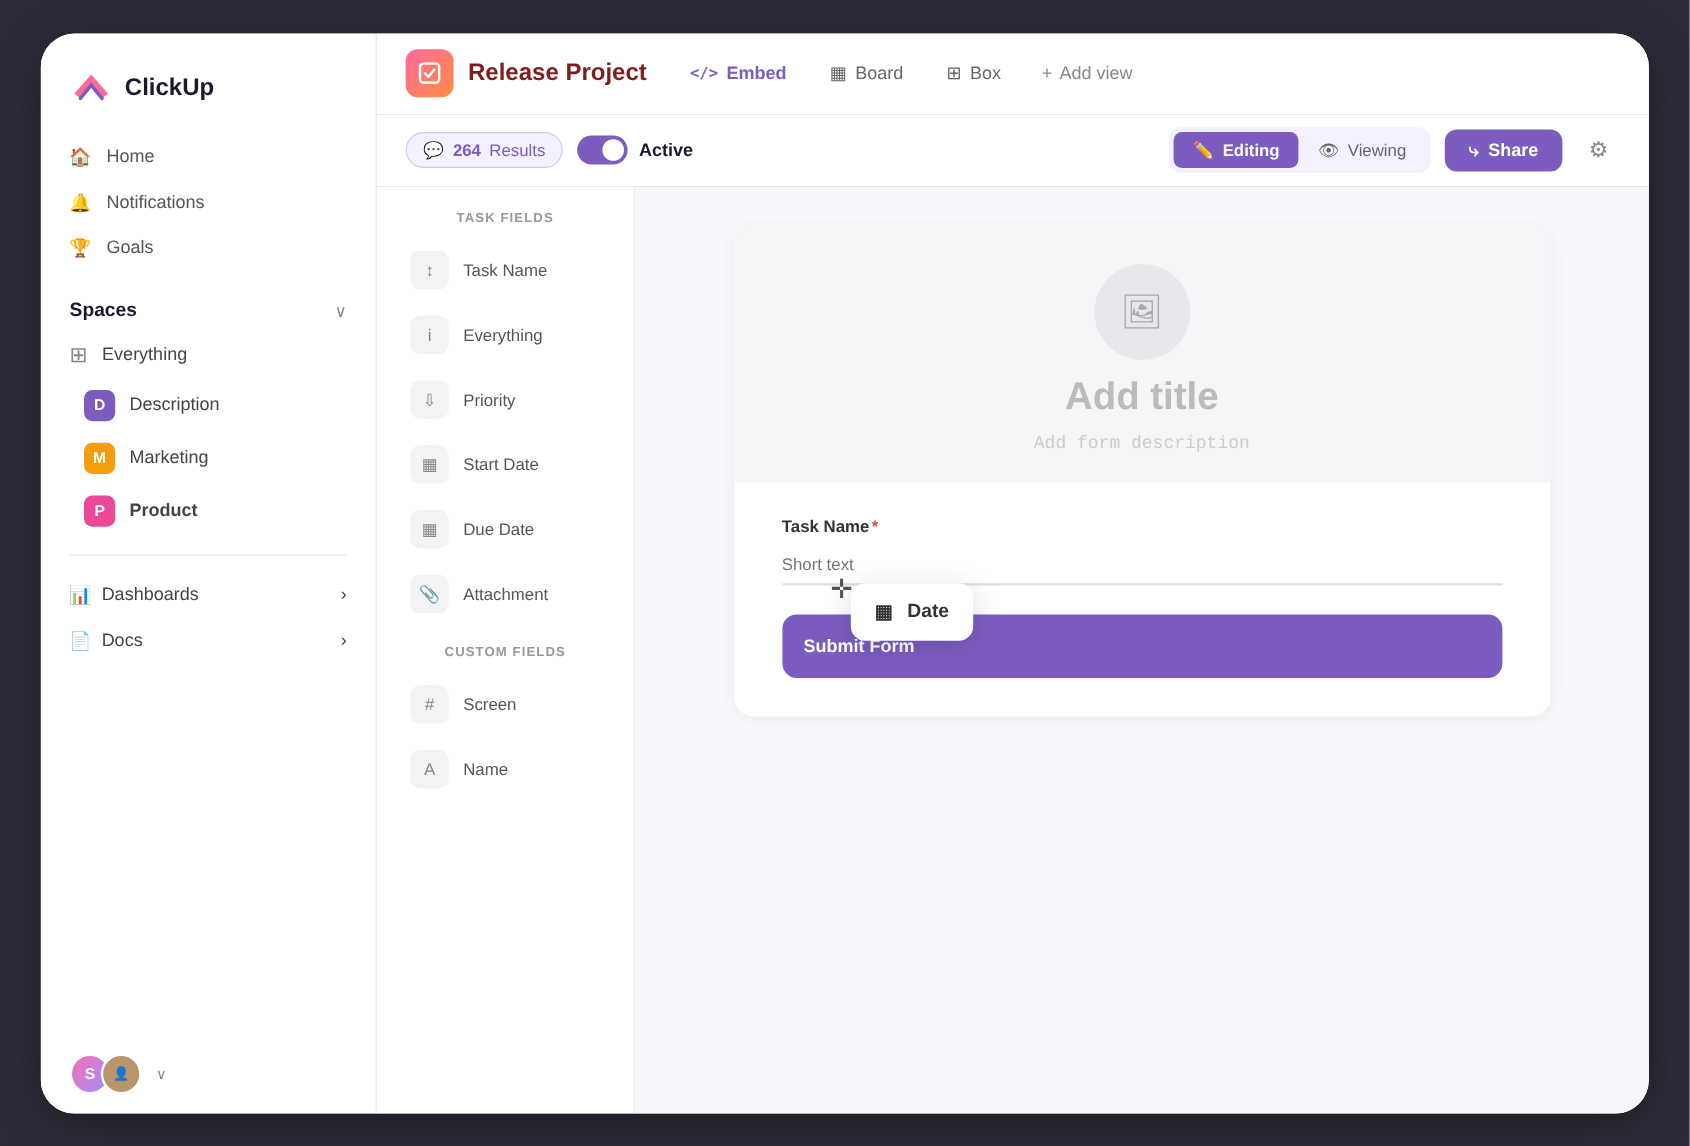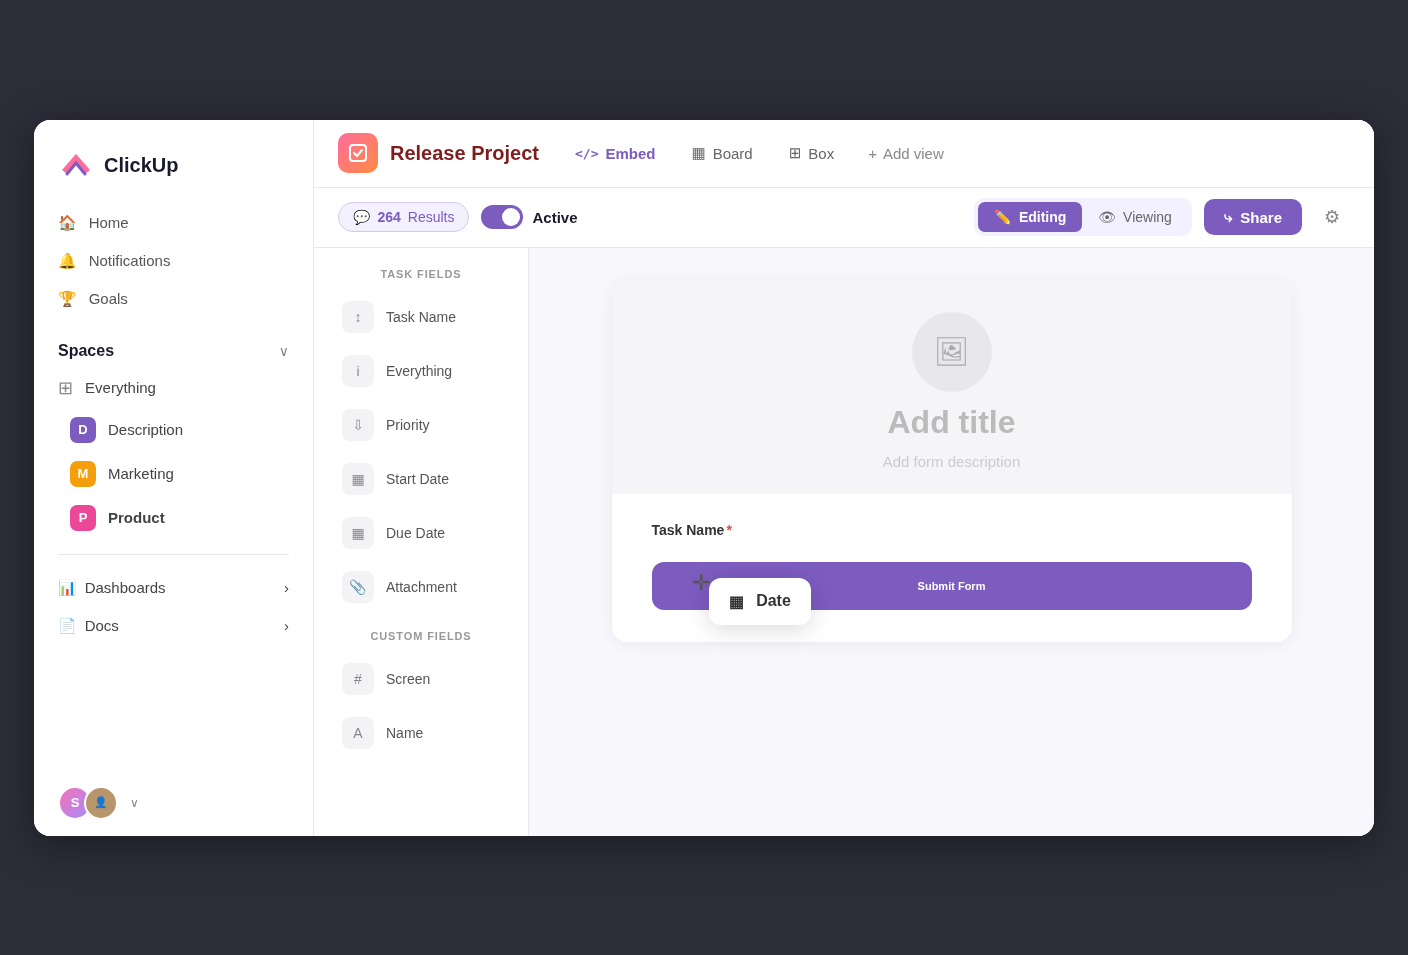--- a/index.html
+++ b/index.html
@@ -6,23 +6,23 @@
     body {
       background: #2d2d3a;
       display: flex;
       align-items: center;
       justify-content: center;
       min-height: 100vh;
       font-family: -apple-system, BlinkMacSystemFont, 'Segoe UI', sans-serif;
     }
     .app-container {
       width: 1340px;
-      height: 716px;
+      height: 900px;
       background: #fff;
-      border-radius: 16px;
+      border-radius: 28px;
       display: flex;
       overflow: hidden;
       box-shadow: 0 8px 40px rgba(0,0,0,0.4);
     }
 
     
     .sidebar {
       width: 280px;
       min-width: 280px;
       background: #fff;
@@ -415,20 +415,21 @@
       font-size: 28px;
     }
     .form-title-placeholder {
       font-size: 32px;
       font-weight: 700;
       color: #bbb;
     }
     .form-desc-placeholder {
       font-size: 15px;
       color: #ccc;
+      font-family: Liberation Mono, monospace;
     }
     .form-body {
       padding: 28px 40px 0;
     }
     .form-field-block {
       margin-bottom: 24px;
     }
     .form-field-label {
       font-size: 14px;
       font-weight: 600;
@@ -465,24 +466,24 @@
 
     .submit-btn {
       display: block;
       width: calc(100% - 80px);
       margin: 8px 40px 0;
       background: #7c5cbf;
       color: #fff;
       border: none;
       border-radius: 12px;
       padding: 18px;
-      font-size: 11px;
+      font-size: 15px;
       font-weight: 700;
       cursor: pointer;
-      text-align: center;
+      text-align: left;
     }
 
     
     .drag-tooltip {
       position: absolute;
       left: 180px;
       top: 330px;
       background: #fff;
       border-radius: 12px;
       box-shadow: 0 4px 24px rgba(0,0,0,0.15);
@@ -692,20 +693,21 @@
             </div>
             <div class="form-title-placeholder">Add title</div>
             <div class="form-desc-placeholder">Add form description</div>
           </div>
           <div class="form-body">
             <div class="form-field-block">
               <div class="form-field-label">
                 <span>Task Name</span>
                   <span class="required-star">*</span>
               </div>
+              <input class="form-field-input" type="text" readonly="" placeholder="Short text" style="">
             </div>
           </div>
           <button class="submit-btn">Submit Form</button>
         </div>
 
         <div class="drag-cursor">✛</div>
         <div class="drag-tooltip">
           <span>▦</span>
           <span>Date</span>
         </div>

